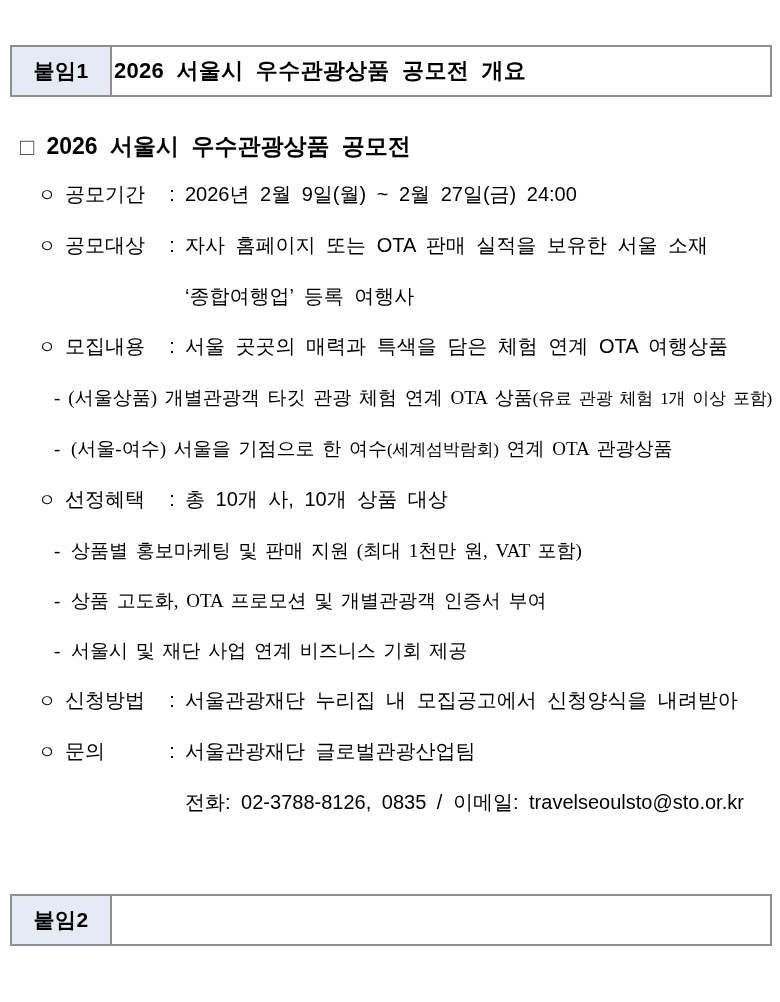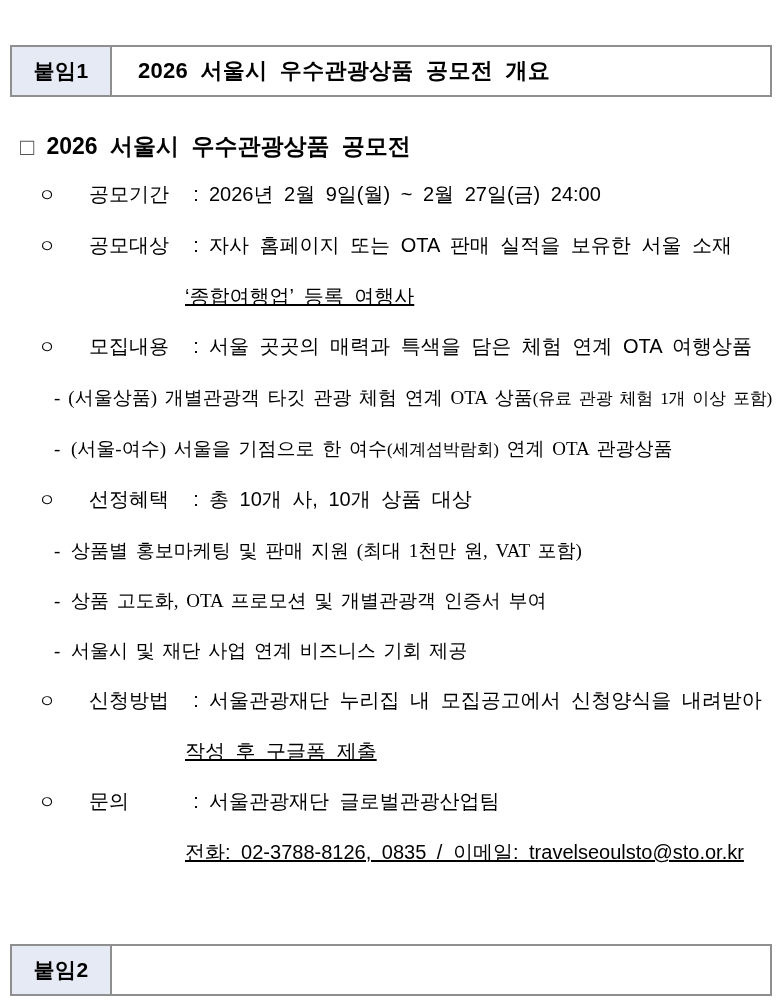--- a/index.html
+++ b/index.html
@@ -16,45 +16,45 @@
     display:flex; align-items:stretch;
     border:2px solid #8f8f8f; width:762px; background:#fff;
   }
   .attach-tag {
     width:100px; background:#e5eaf4; border-right:2px solid #8f8f8f;
     display:flex; align-items:center; justify-content:center;
     font-weight:bold; font-size:21px; padding:10px 0; letter-spacing:0.5px;
   }
   .attach-title {
     flex:1; display:flex; align-items:center;
-    font-weight:bold; font-size:22px; padding-left:26px;
+    font-weight:bold; font-size:22px; padding-left:2px;
     word-spacing:6px; letter-spacing:0.3px; white-space:nowrap;
   }
 
   
   .section-heading {
     margin:34px 0 0 10px; height:31px;
     display:flex; align-items:center;
     font-weight:bold; font-size:23px; word-spacing:6px; white-space:nowrap;
   }
   .square { font-weight:normal; color:#555; font-size:24px; margin-right:12px; line-height:1; }
 
   
   .doc-list { margin-top:19px; }
   .line {
     display:flex; align-items:baseline;
     font-size:20px; line-height:27px; margin-bottom:23px;
     padding-left:28px; word-spacing:5px; white-space:nowrap;
   }
   .bullet { width:27px; font-size:18px; }
-  .label  { width:94px; text-align:justify; text-align-last:justify;margin-left:24px; }
+  .label  { width:94px; text-align:justify; text-align-last:justify; }
   .sep    { width:26px; text-align:center; }
   .text   { flex:1; white-space:nowrap; }
 
-  .cont { padding-left:175px;text-decoration:underline; }
+  .cont { padding-left:175px; }
 
   .sub { padding-left:44px; font-family:"Liberation Serif", serif; font-size:19px; word-spacing:3px; }
   .sub .dash { width:17px; }
   .small { font-size:17px; letter-spacing:-0.2px; }
 
   .box2-wrap { margin-top:78px; }
 </style>
 </head>
 <body>
 
@@ -122,23 +122,20 @@
       <span class="dash">-</span>
       <span class="text">서울시 및 재단 사업 연계 비즈니스 기회 제공</span>
     </div>
 
     <div class="line">
       <span class="bullet">ㅇ</span>
       <span class="label">신청방법</span>
       <span class="sep">:</span>
       <span class="text">서울관광재단 누리집 내 모집공고에서 신청양식을 내려받아</span>
     </div>
-    <div class="line cont">
-      <span class="text">작성 후 구글폼 제출</span>
-    </div>
 
     <div class="line">
       <span class="bullet">ㅇ</span>
       <span class="label">문의</span>
       <span class="sep">:</span>
       <span class="text">서울관광재단 글로벌관광산업팀</span>
     </div>
     <div class="line cont">
       <span class="text">전화: 02-3788-8126, 0835 / 이메일: travelseoulsto@sto.or.kr</span>
     </div>

